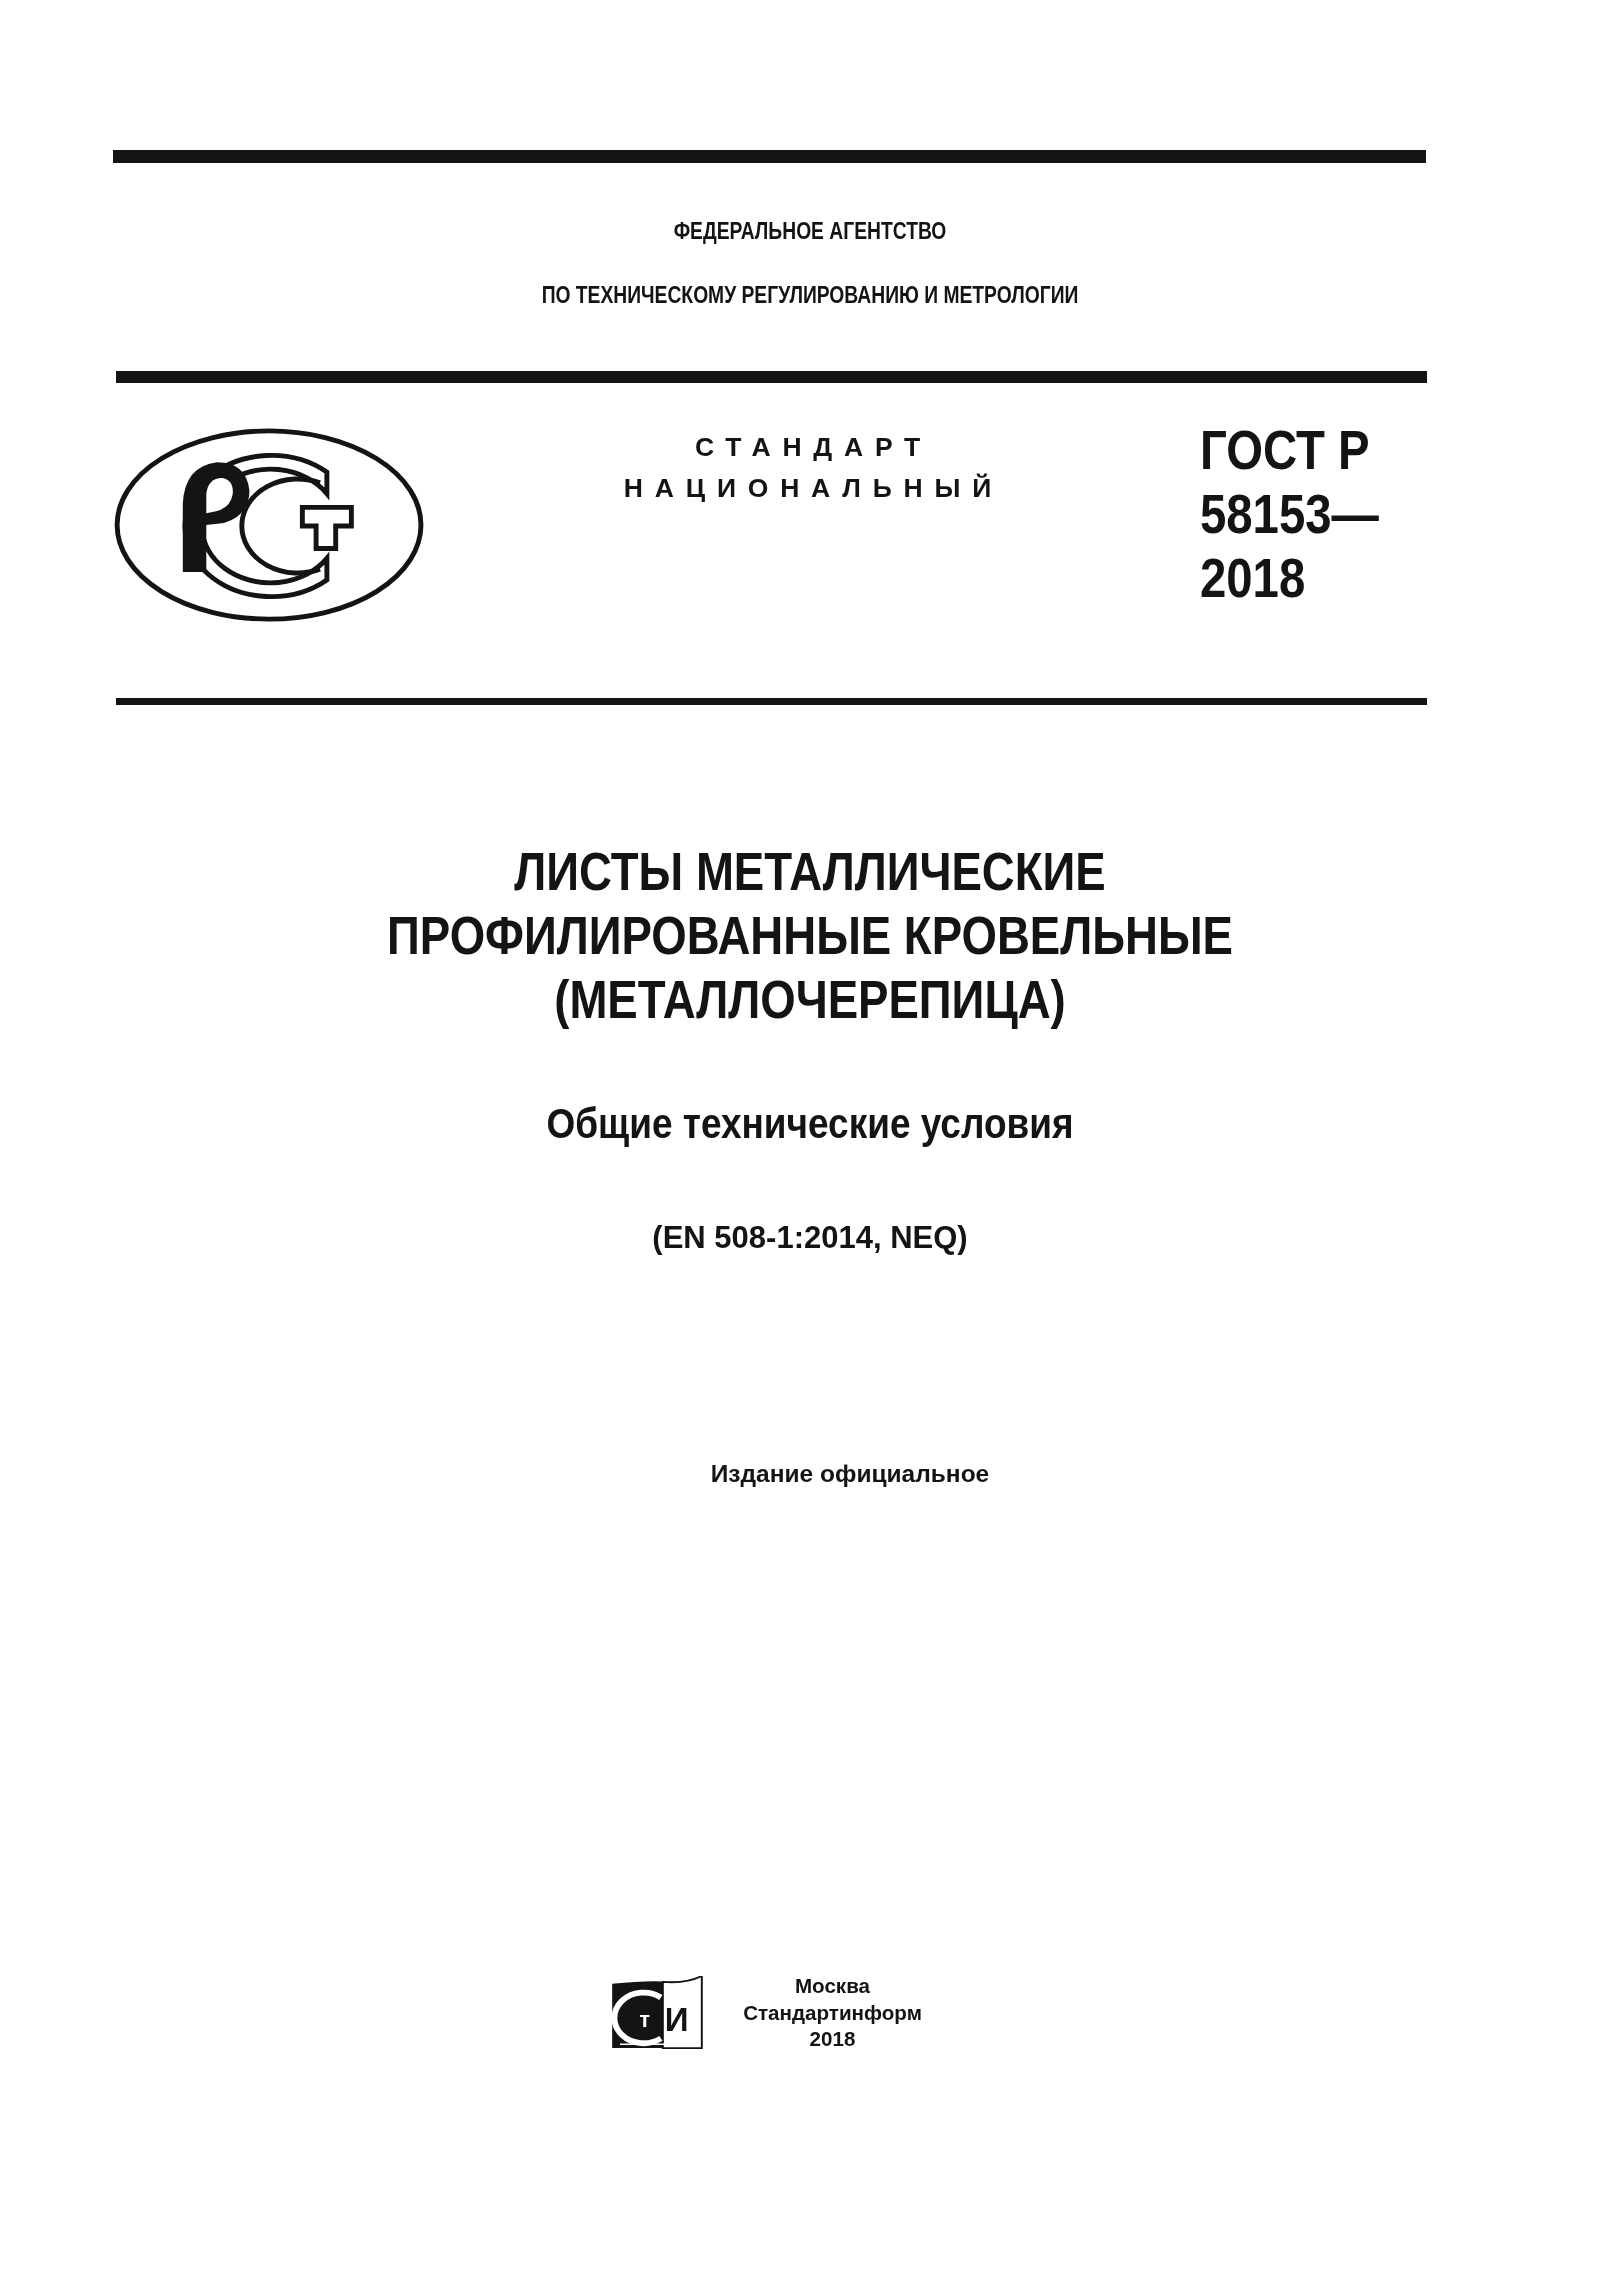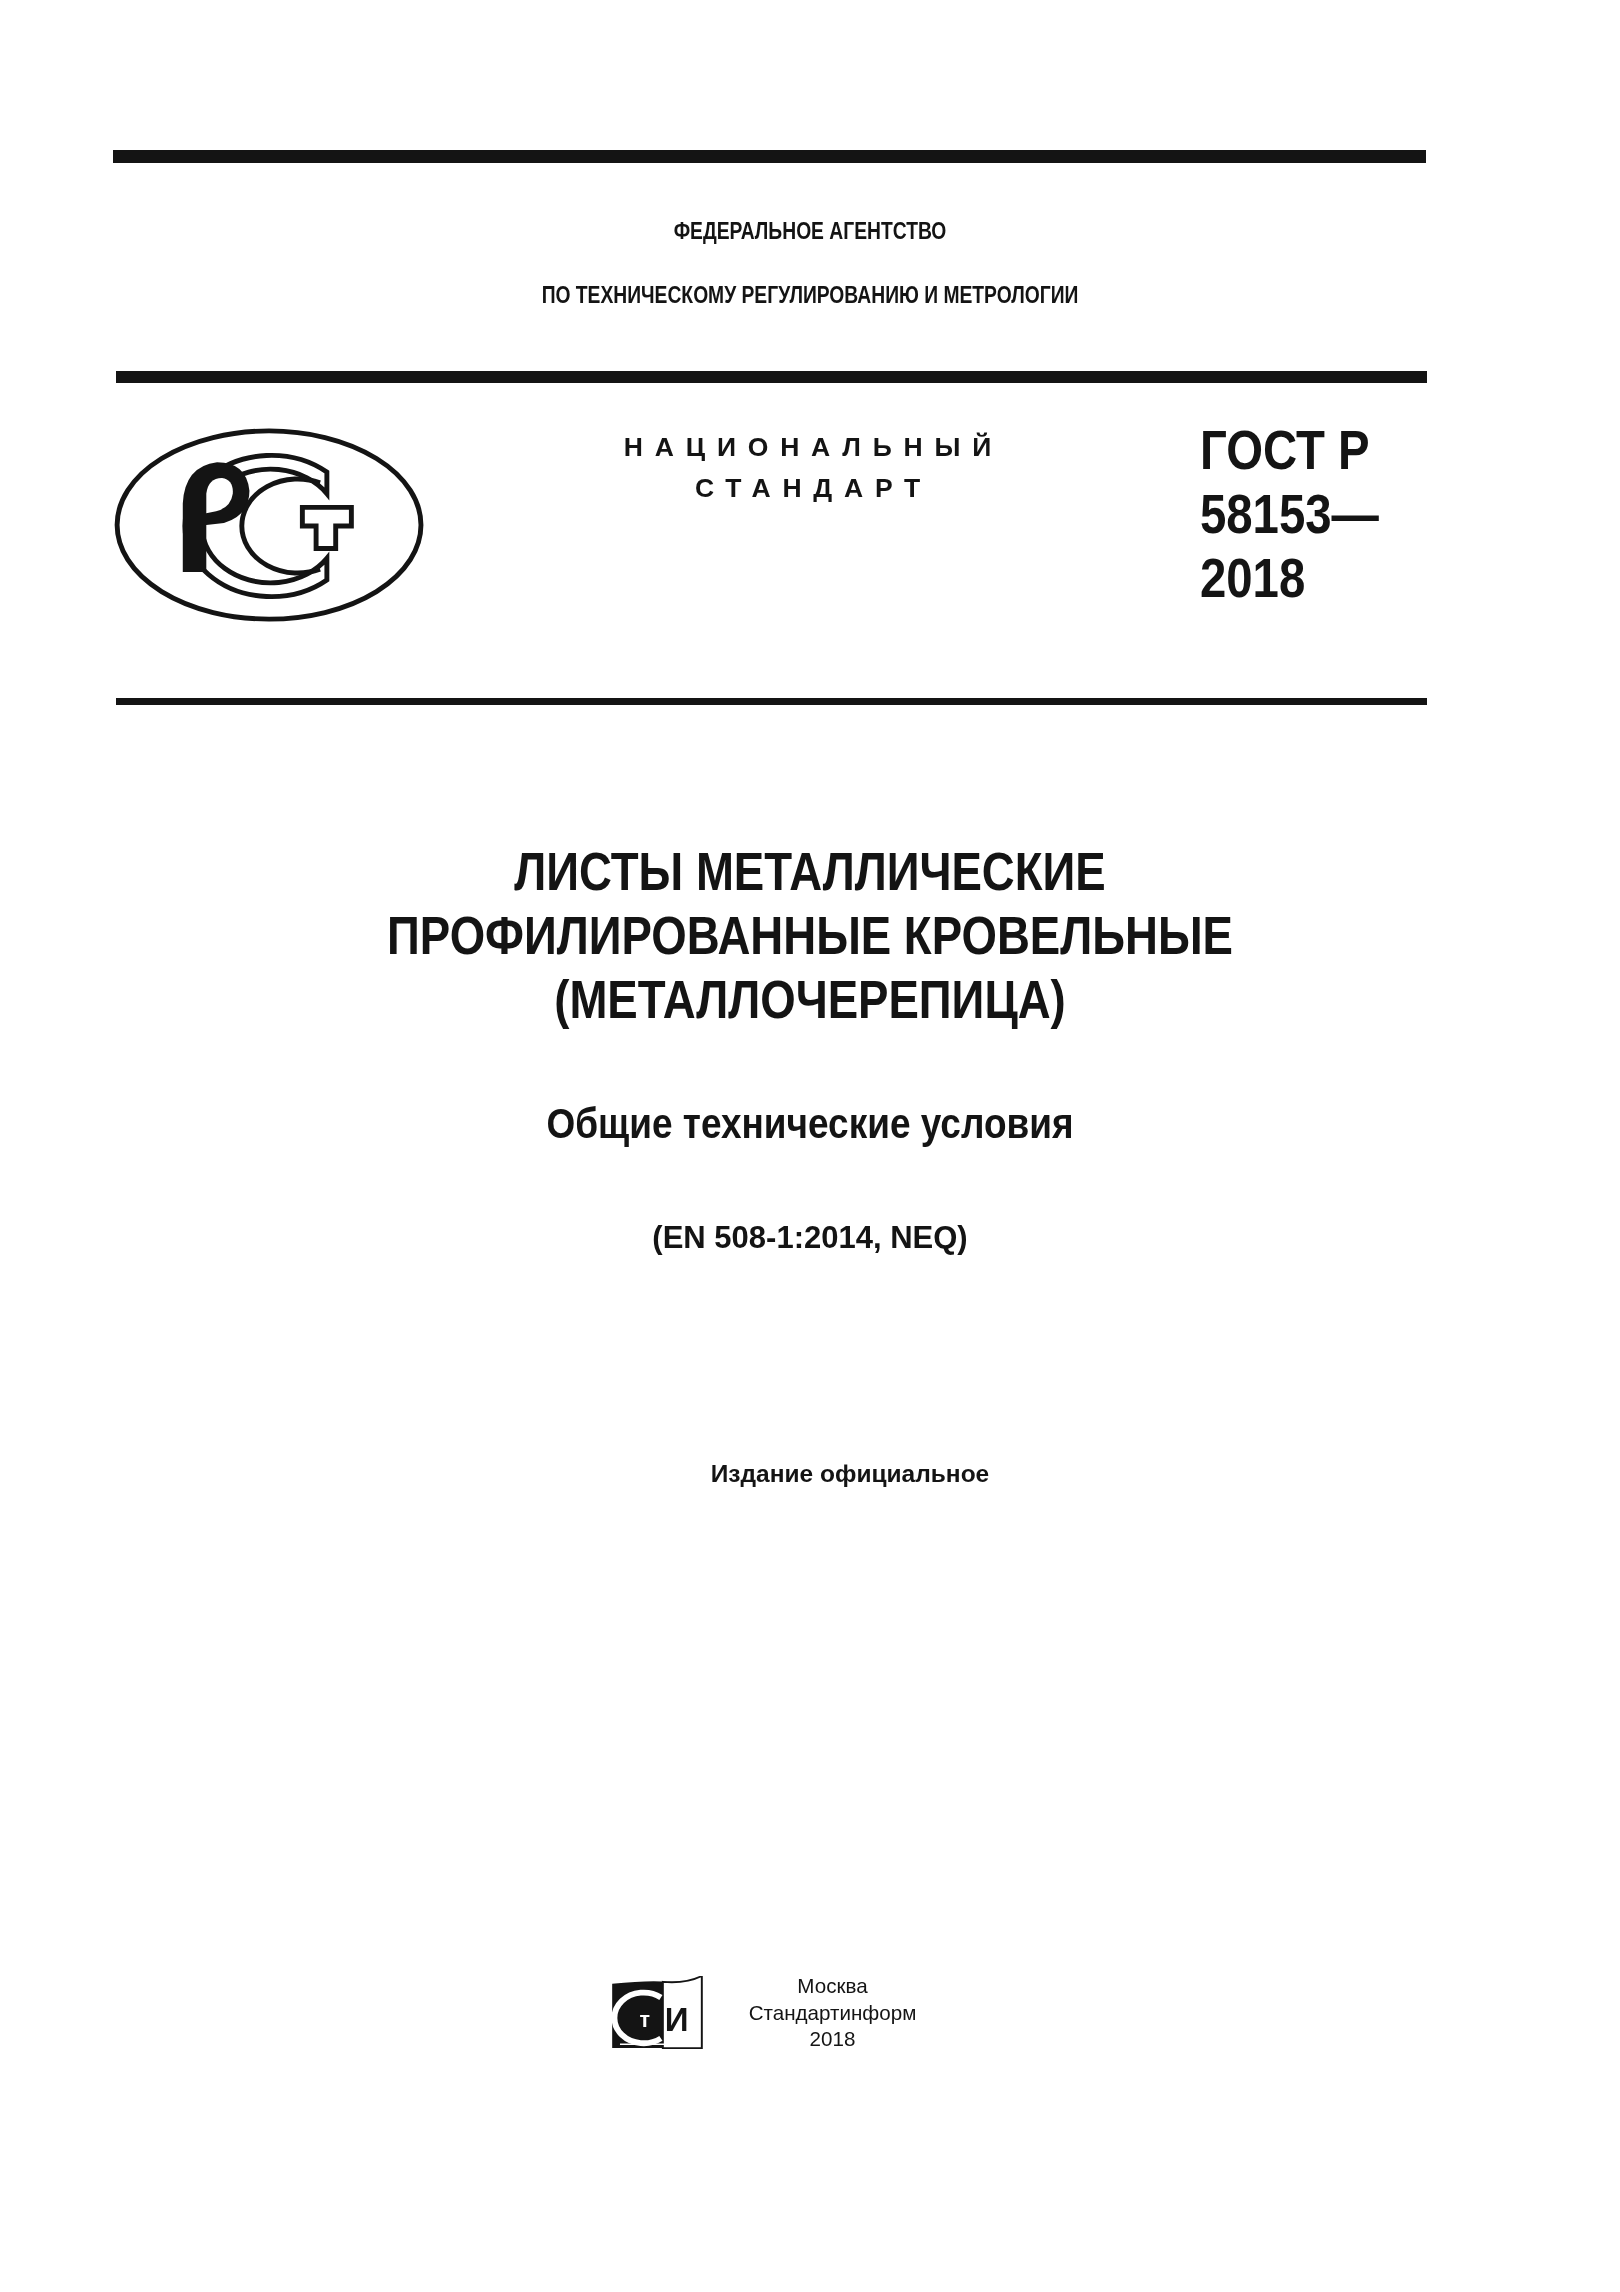--- a/index.html
+++ b/index.html
@@ -14,21 +14,21 @@
     .gost { position: absolute; left: 1200px; font-weight: bold; font-size: 55px; line-height: 64px;
             white-space: nowrap; transform: scaleX(0.86); transform-origin: 0 0; }
     .title { position: absolute; left: 0; width: 1620px; text-align: center; font-weight: bold;
              font-size: 53px; line-height: 64px; white-space: nowrap; transform: scaleX(0.86); transform-origin: 810px 0; }
     .subtitle { position: absolute; left: 0; width: 1620px; text-align: center; font-weight: bold;
                 font-size: 42px; white-space: nowrap; transform: scaleX(0.88); transform-origin: 810px 0; }
     .refs { position: absolute; left: 0; width: 1620px; text-align: center; font-weight: bold;
             font-size: 31px; line-height: 39px; white-space: nowrap; }
     .edition { position: absolute; left: 0; width: 1620px; text-align: center; font-weight: bold;
                font-size: 24.5px; white-space: nowrap; margin-left: 40px; }
-    .publisher { position: absolute; left: 720px; width: 225px; text-align: center; font-weight: normal;
+    .publisher { position: absolute; left: 720px; width: 225px; text-align: center; font-weight: bold;
                  font-size: 20.6px; line-height: 26.5px; white-space: nowrap; }
   </style>
 </head>
 <body>
 
 <div class="rule" style="left:113px; top:150px; width:1313px; height:12.7px;"></div>
 <div class="rule" style="left:116px; top:371px; width:1311px; height:11.8px;"></div>
 <div class="rule" style="left:116px; top:698px; width:1311px; height:6.9px;"></div>
 
 <div class="abs agency" style="top:218px;">ФЕДЕРАЛЬНОЕ  АГЕНТСТВО</div>
@@ -43,22 +43,22 @@
     <path d="M 70 148 L 70 78 Q 72 40 105 36 Q 135 36 138 65 Q 138 90 112 98 L 94 100 L 94 148 Z" fill="#141414"></path>
     <path d="M 94 88 L 94 68 Q 96 52 110 52 Q 122 54 121 68 Q 119 82 104 86 Z" fill="#ffffff"></path>
 
     <path d="M 210 57 A 57 48 0 1 0 210 145" fill="none" stroke="#141414" stroke-width="5"></path>
 
     <path d="M 192 82 L 242 82 L 242 101 L 226 101 L 226 124 L 206 124 L 206 101 L 192 101 Z" fill="#ffffff" stroke="#141414" stroke-width="5"></path>
   </svg>
 </div>
 
 <div class="nat" style="top:427px;">
+  <div>СТАНДАРТ</div>
   <div>НАЦИОНАЛЬНЫЙ</div>
-  <div>СТАНДАРТ</div>
 </div>
 
 <div class="gost" style="top:418px;">
   <div>ГОСТ Р</div>
   <div>58153—</div>
   <div>2018</div>
 </div>
 
 <div class="title" style="top:840px;">
   <div>ЛИСТЫ МЕТАЛЛИЧЕСКИЕ</div>

